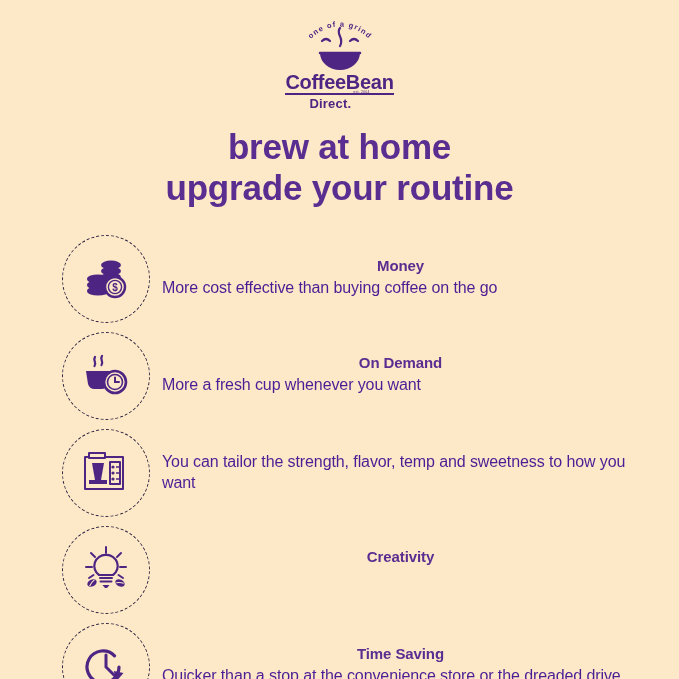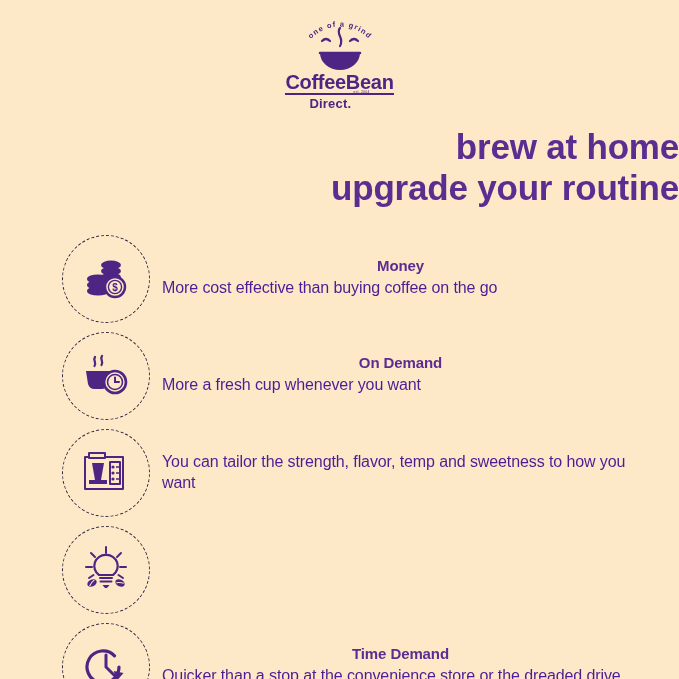--- a/index.html
+++ b/index.html
@@ -64,21 +64,21 @@
   .logo-est {
     font-size: 3.5px;
     color: #4e2583;
     transform: translateY(-6px);
     letter-spacing: 0.2px;
   }
 
   
   .headline {
     margin-top: 16px;
-    text-align: right;
+    text-align: center;
     color: #5a2d91;
     font-size: 35px;
     font-weight: bold;
     line-height: 1.18;
     letter-spacing: -0.2px;
   }
   .headline .line { display: block; }
 
   
   .benefits {
@@ -259,33 +259,34 @@
             <ellipse cx="11" cy="38" rx="5" ry="3.4" transform="rotate(-28 11 38)"></ellipse>
             <ellipse cx="39" cy="38" rx="5" ry="3.4" transform="rotate(28 39 38)"></ellipse>
           </g>
           <g stroke="#fde8c8" stroke-width="1.1" fill="none">
             <path d="M7.5,39.6 C10,37.5 12.5,36.8 14.5,36.4" transform="rotate(-28 11 38)"></path>
             <path d="M35.5,39.6 C38,37.5 40.5,36.8 42.5,36.4" transform="rotate(28 39 38)"></path>
           </g>
         </svg>
       </div>
       <div class="benefit-text">
+        <div class="benefit-title">Creativity</div>
       </div>
     </div>
 
     <div class="benefit-row">
       <div class="icon-ring">
         <svg width="50" height="50" viewBox="0 0 50 50">
           <g stroke="#4e2583" fill="none" stroke-linecap="round">
             <path d="M38,25 A16,16 0 1 1 33.5,13.8" stroke-width="3.2"></path>
             <path d="M25,13 L25,25 L33,33" stroke-width="3"></path>
           </g>
           <path d="M32,30 L42,30 L37,39 Z" fill="#4e2583" transform="rotate(12 37 33)"></path>
         </svg>
       </div>
       <div class="benefit-text">
-        <div class="benefit-title">Time Demand</div>
+        <div class="benefit-title">Time Saving</div>
         <div class="benefit-desc">Quicker than a stop at the convenience store or the dreaded drive thru</div>
       </div>
     </div>
 
   </div>
 </div>
 
 </body></html>

